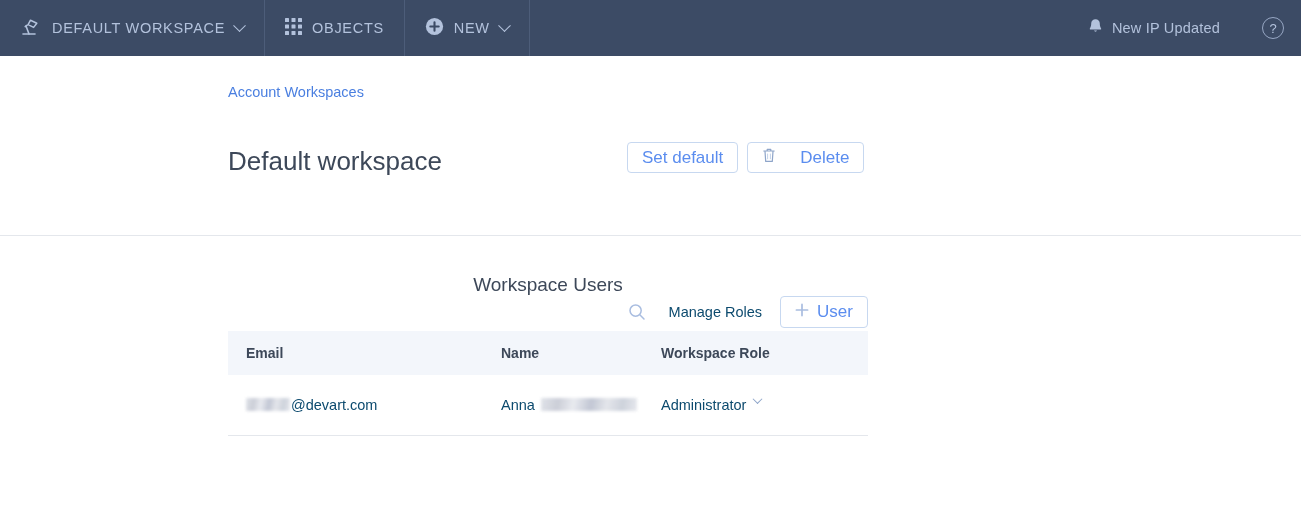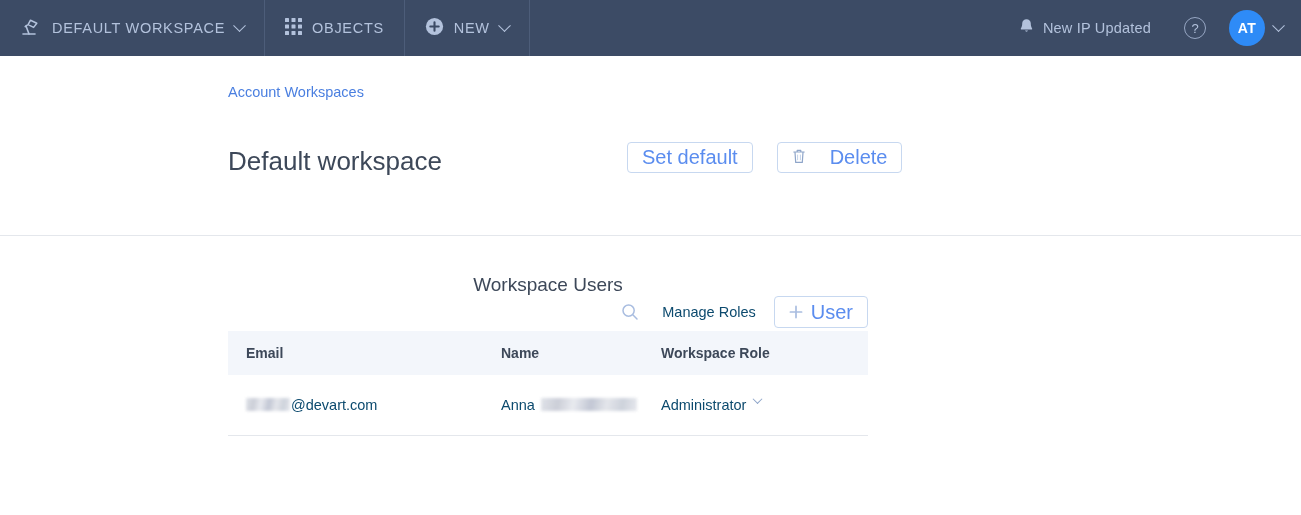--- a/index.html
+++ b/index.html
@@ -43,21 +43,21 @@
     border-right: 1.6px solid #b3c2dc;
     border-bottom: 1.6px solid #b3c2dc;
     transform: rotate(45deg) translate(-2px,-2px);
   }
   .spacer { flex: 1; }
 
   .tb-right {
     display: flex;
     align-items: center;
     height: 56px;
-    gap: 0;
+    gap: 9px;
   }
   .notif {
     display: flex; align-items: center; gap: 9px;
     color: #b3c2dc; font-size: 14.5px;
     padding: 0 16px; cursor: pointer;
     letter-spacing: .2px;
   }
   .help-btn {
     width: 56px; height: 56px;
     display: flex; align-items: center; justify-content: center;
@@ -141,32 +141,32 @@
     width: 14px; height: 14px;
     border-radius: 50%;
     background: #fff;
   }
 
   .btn {
     border: 1px solid #c7d8f0;
     border-radius: 4px;
     background: #fff;
     color: #5b8def;
-    font-size: 20px;
+    font-size: 17px;
     font-family: "Liberation Sans", sans-serif;
     padding: 0 14px;
     height: 31px;
     display: inline-flex;
     align-items: center;
     gap: 8px;
     cursor: pointer;
     white-space: nowrap;
   }
   .btn-set-default { margin-left: 9px; }
-  .btn-delete { margin-left: 24px; gap: 24px; }
+  .btn-delete { margin-left: 9px; gap: 24px; }
 
   .hr {
     position: absolute;
     left: 0; top: 179px;
     width: 1301px; height: 1px;
     background: #e4e7ec;
   }
 
   
   .users {
@@ -318,24 +318,20 @@
           <path d="M6 12.6a1.6 1.6 0 0 0 3 0z" fill="#b3c2dc"></path>
         </svg>
       </span>
       <span>New IP Updated</span>
     </div>
 
     <div class="help-btn">
       <span class="help-circle">?</span>
     </div>
 
-    <div class="avatar-wrap">
-      <span class="avatar">AT</span>
-      <span class="chev"></span>
-    </div>
   </div>
 </div>
 
 <div class="content">
 
   <a class="breadcrumb">Account Workspaces</a>
 
   <div class="title-row">
     <h1 class="page-title">Default workspace</h1>
   </div>

